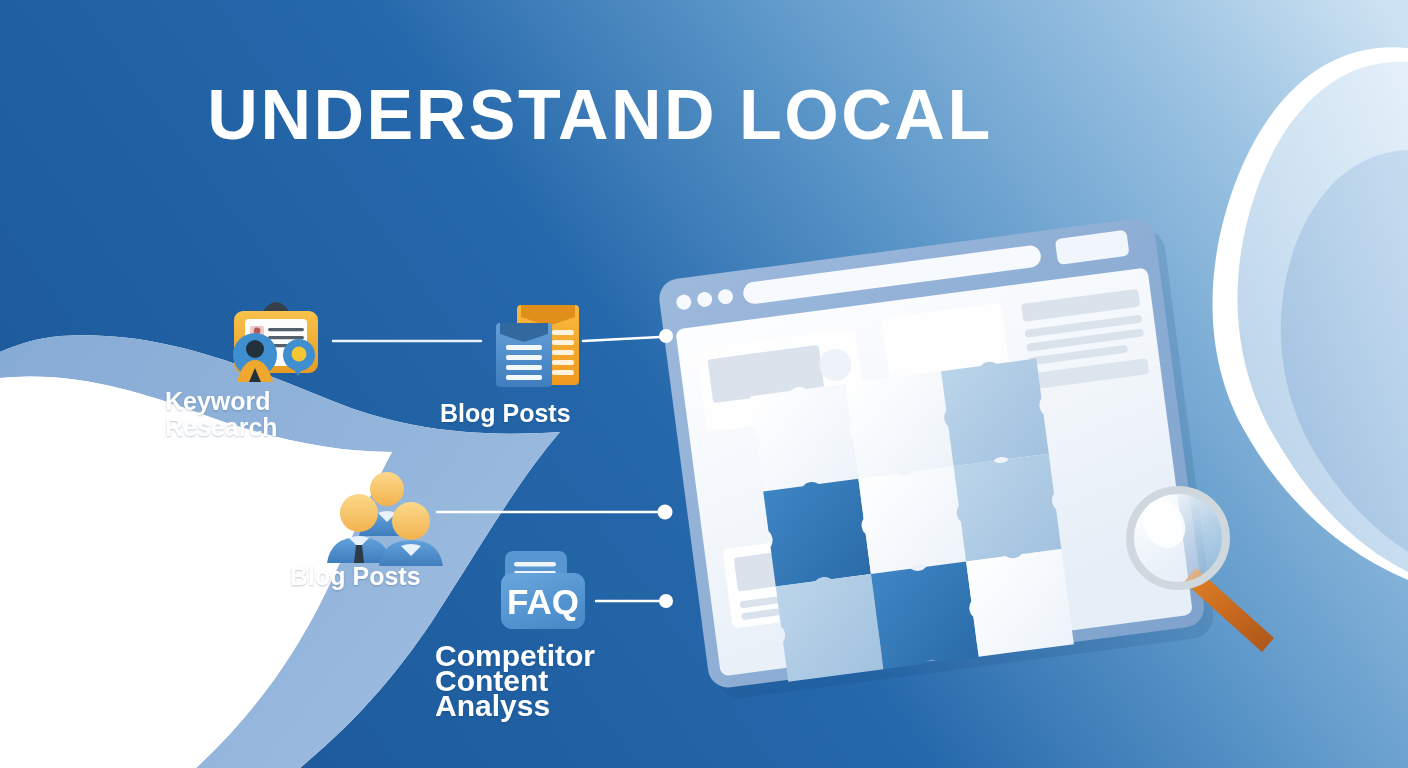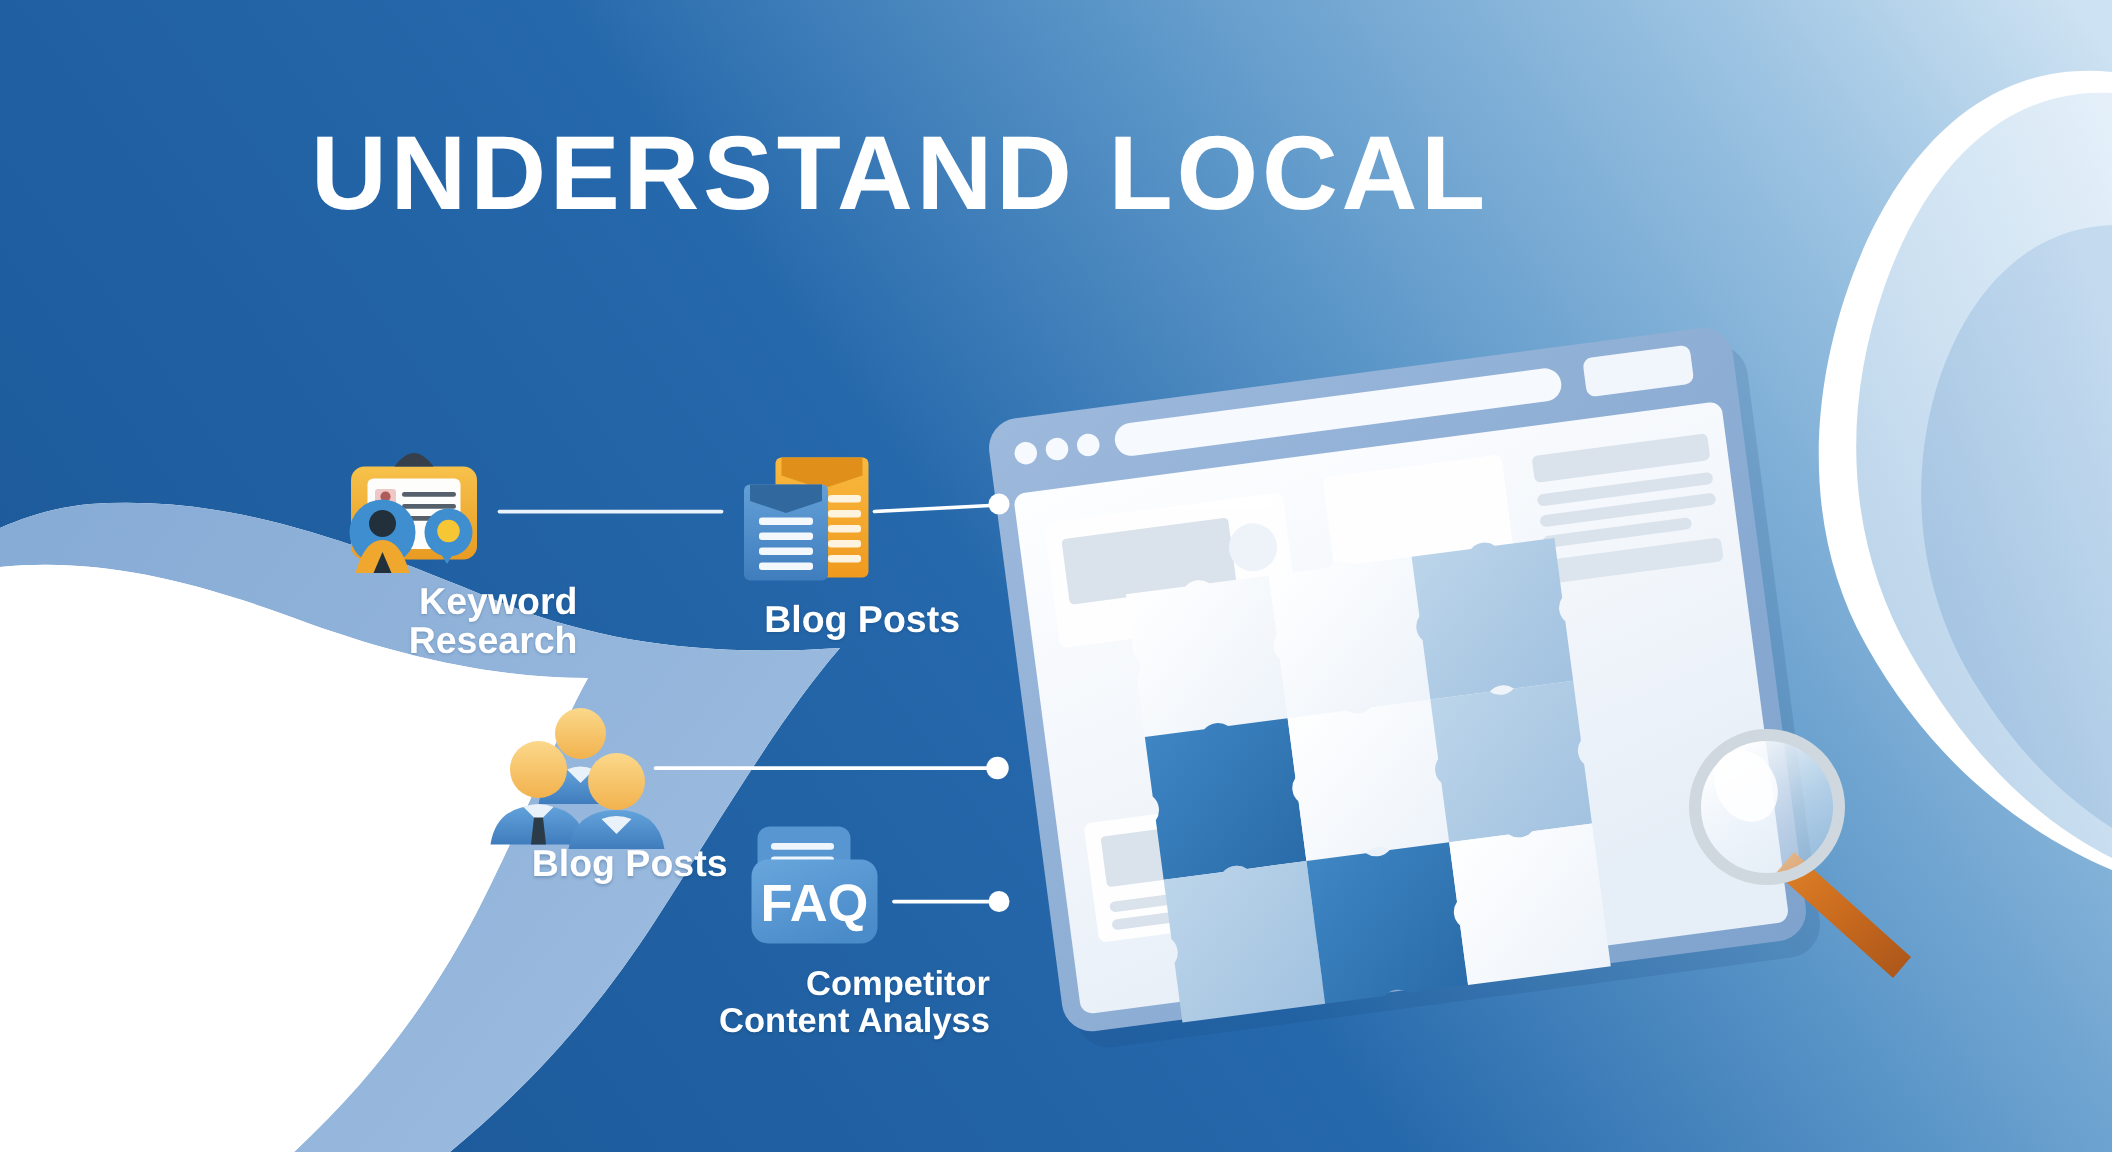--- a/index.html
+++ b/index.html
@@ -42,31 +42,31 @@
     line-height: 74px;
     letter-spacing: 2.5px;
     text-transform: uppercase;
     white-space: nowrap;
   }
 
   
   .node {
     position: absolute;
     z-index: 5;
-    text-align: right;
+    text-align: left;
   }
   .node-label {
     color: #ffffff;
     font-weight: bold;
     font-size: 25px;
     line-height: 26px;
     white-space: pre-line;
     text-shadow: 0 1px 2px rgba(10,50,90,0.25);
   }
-  .node-label.small { font-size: 23px; line-height: 25px; }
+  .node-label.small { font-size: 30px; line-height: 25px; }
 
   #node-keyword   { left: 165px; top: 388px; width: 220px; }
   #node-blog-docs { left: 440px; top: 400px; width: 200px; }
   #node-blog-team { left: 290px; top: 563px; width: 195px; }
   #node-faq       { left: 435px; top: 643px; width: 225px; }
 </style>
 </head>
 <body>
 
 <div id="stage">

